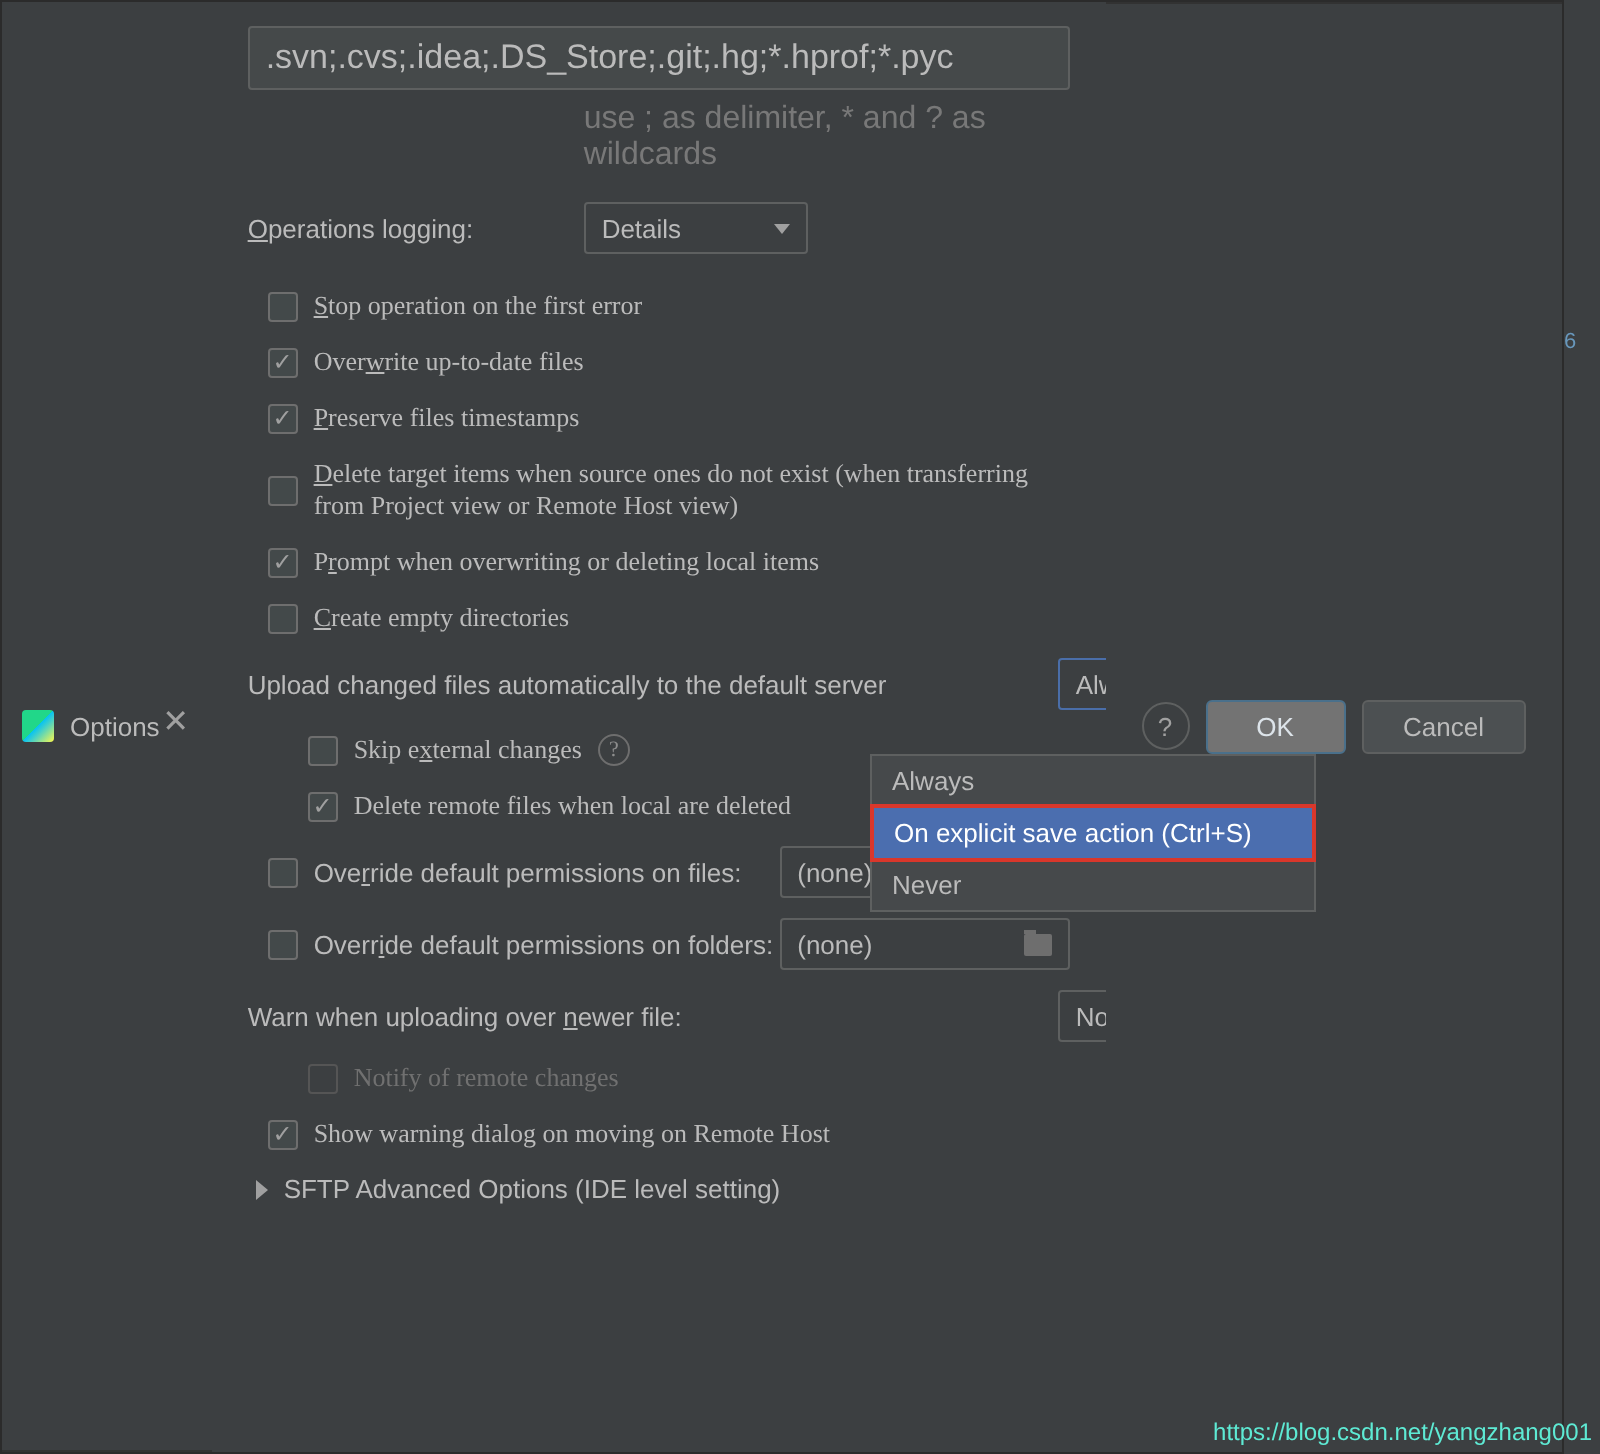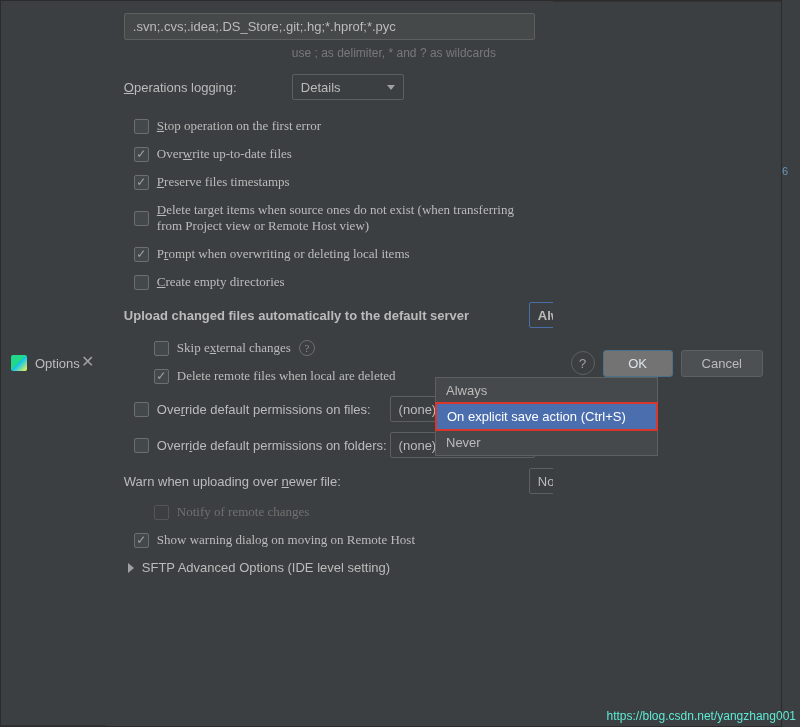--- a/index.html
+++ b/index.html
@@ -62,30 +62,30 @@
       width: 405px;
       flex-shrink: 0;
     }
     .underline { text-decoration: underline; }
     input[type="text"].textfield {
       flex: 1;
       background: #45494a;
       border: 1px solid #5e6060;
       color: #bbbbbb;
       padding: 5px 8px;
-      font-size: 13px;
+      font-size: 17px;
       border-radius: 2px;
       outline: none;
     }
     .hint {
       color: #787878;
       margin-left: 168px;
       margin-bottom: 14px;
       margin-top: -4px;
-      font-size: 12px;
+      font-size: 16px;
     }
     .select {
       background: #3c3f41;
       border: 1px solid #5e6060;
       color: #bbbbbb;
       padding: 4px 8px;
       min-width: 112px;
       border-radius: 2px;
       display: flex;
       align-items: center;
@@ -157,21 +157,20 @@
       font-size: 11px;
       color: #8e8e8e;
       margin-left: 8px;
       cursor: pointer;
     }
     .section-label-row {
       display: flex;
       align-items: center;
       margin-bottom: 12px;
       margin-top: 6px;
-      font-weight: bold;
     }
     .dropdown-popup {
       position: absolute;
       left: 435px;
       top: 377px;
       width: 223px;
       background: #46494b;
       border: 1px solid #5e6060;
       z-index: 10;
     }

